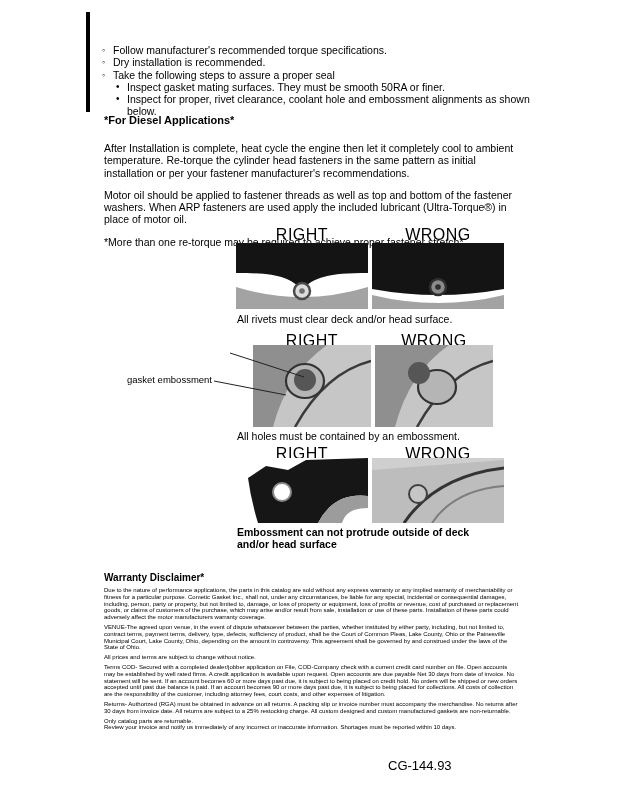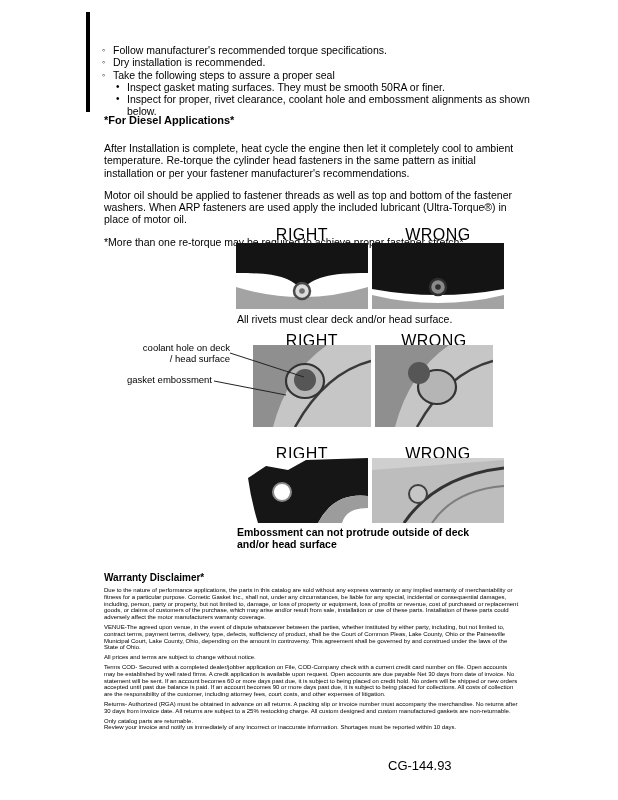--- a/index.html
+++ b/index.html
@@ -123,21 +123,20 @@
     <path d="M0,52 Q66,68 132,52 L132,66 L0,66 Z" fill="#a3a3a3"></path>
     <circle cx="66" cy="44" r="8" fill="#8a8a8a" stroke="#2e2e2e" stroke-width="2.5"></circle>
     <circle cx="66" cy="44" r="2.8" fill="#2e2e2e"></circle>
   </svg>
 
   <div class="caption" style="left:237px; top:313px;">All rivets must clear deck and/or head surface.</div>
 
   <div class="diag-label" style="left:272px; top:332px;">RIGHT</div>
   <div class="diag-label" style="left:394px; top:332px;">WRONG</div>
 
-  <div class="annotation" style="left:138px; top:342px; width:92px;">coolant hole on deck / head surface</div>
   <div class="annotation" style="left:104px; top:374px; width:108px;">gasket embossment</div>
 
   <svg class="diag-img" style="left:253px; top:345px;" width="118" height="82" viewBox="0 0 118 82">
     <rect width="118" height="82" fill="#c6c6c6"></rect>
     <path d="M0,0 L74,0 Q34,28 20,82 L0,82 Z" fill="#8f8f8f"></path>
     <path d="M118,16 Q72,28 42,82" stroke="#3a3a3a" stroke-width="2.5" fill="none"></path>
     <ellipse cx="52" cy="36" rx="19" ry="17" fill="#b5b5b5" stroke="#333333" stroke-width="2.2"></ellipse>
     <circle cx="52" cy="35" r="11" fill="#565656"></circle>
   </svg>
 
@@ -147,20 +146,21 @@
     <path d="M118,16 Q72,28 42,82" stroke="#3a3a3a" stroke-width="2.5" fill="none"></path>
     <ellipse cx="62" cy="42" rx="19" ry="17" fill="#b5b5b5" stroke="#333333" stroke-width="2.2"></ellipse>
     <circle cx="44" cy="28" r="11" fill="#565656"></circle>
   </svg>
 
   <svg class="leader-lines" width="120" height="62" viewBox="0 0 120 62">
     <line x1="30" y1="8" x2="104" y2="32" stroke="#222" stroke-width="1"></line>
     <line x1="14" y1="36" x2="86" y2="50" stroke="#222" stroke-width="1"></line>
   </svg>
 
+  <div class="caption" style="left:237px; top:430px;">All holes must be contained by an embossment.</div>
 
   <div class="diag-label" style="left:262px; top:445px;">RIGHT</div>
   <div class="diag-label" style="left:398px; top:445px;">WRONG</div>
 
   <svg class="diag-img" style="left:236px; top:458px;" width="132" height="65" viewBox="0 0 132 65">
     <rect width="132" height="65" fill="#ffffff"></rect>
     <path d="M12,20 L30,8 L52,12 L70,2 L132,0 L132,38 Q98,34 82,65 L22,65 Q15,42 12,20 Z" fill="#161616"></path>
     <path d="M132,38 Q98,34 82,65 L106,65 Q110,50 132,50 Z" fill="#9c9c9c"></path>
     <circle cx="46" cy="34" r="9" fill="#ffffff" stroke="#8a8a8a" stroke-width="2"></circle>
   </svg>

